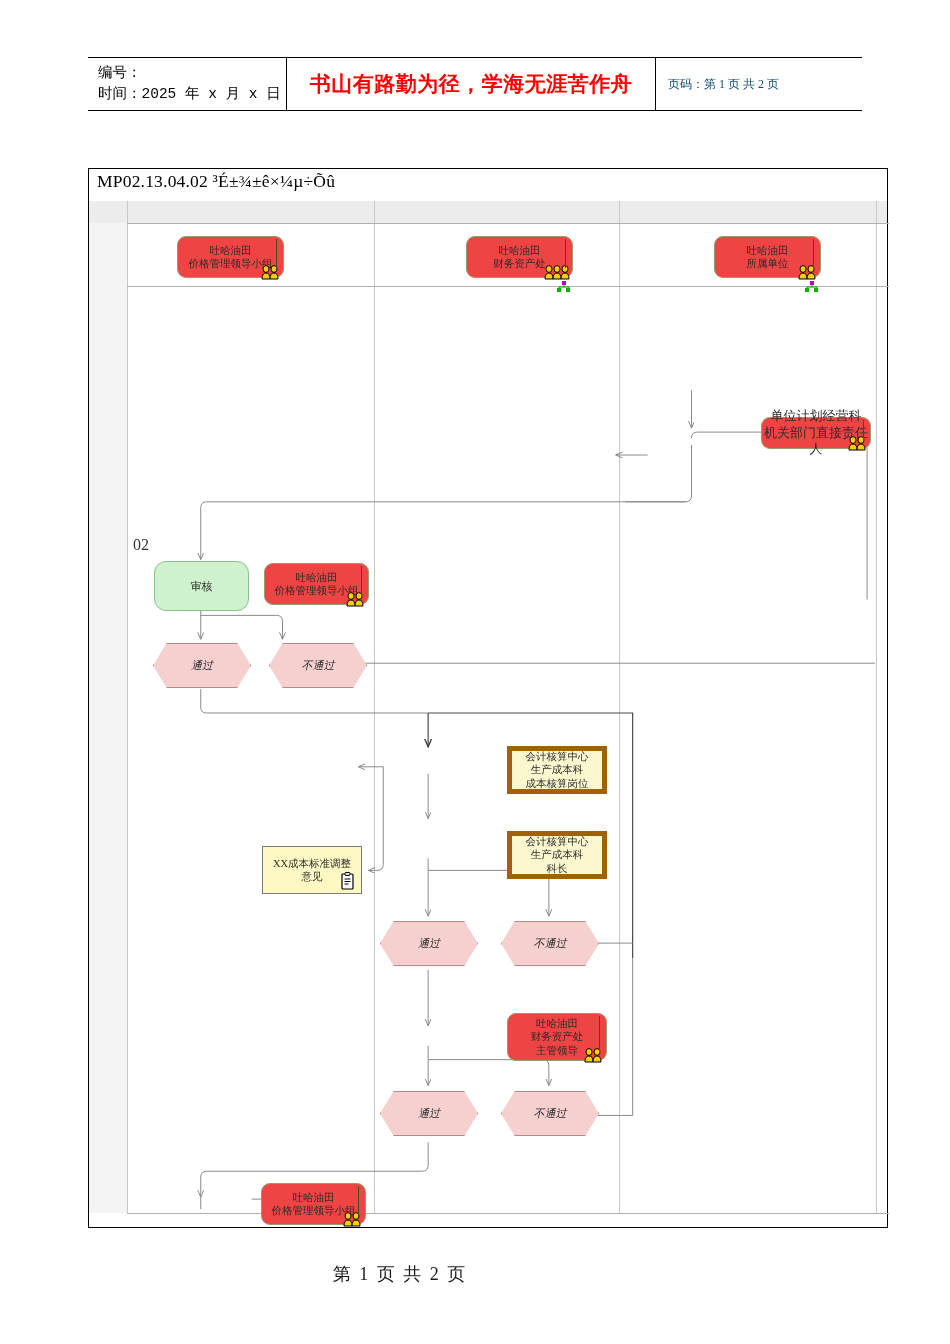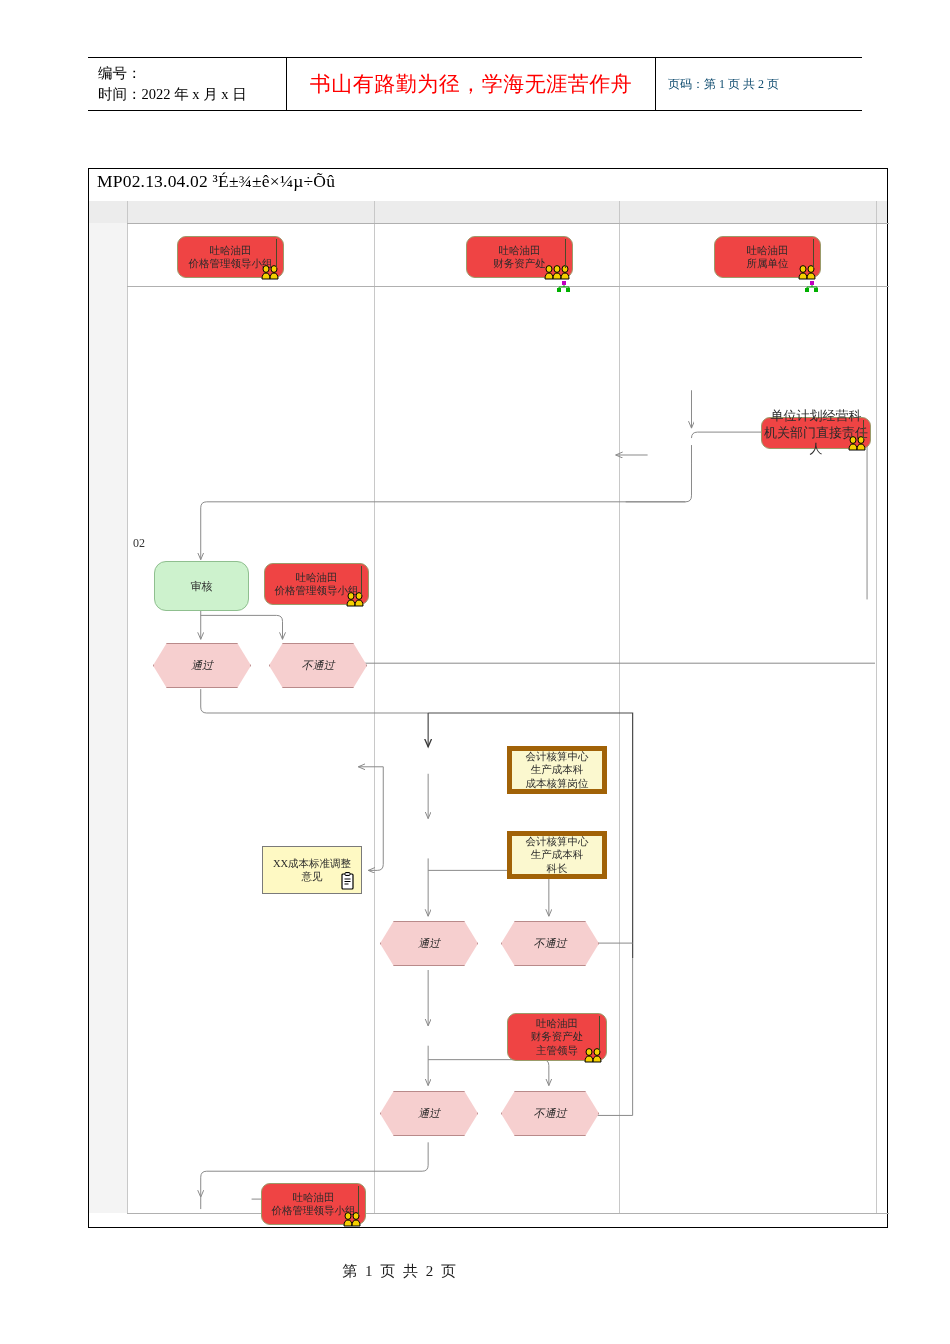--- a/index.html
+++ b/index.html
@@ -24,36 +24,36 @@
     border-collapse: collapse;
     border-top: 1.5px solid #000;
     border-bottom: 1.5px solid #000;
   }
   .doc-header td {
     border-left: 1px solid #000;
     border-right: 1px solid #000;
     padding: 0;
     vertical-align: middle;
   }
-  .doc-header td.first { border-left: none; }
+  .doc-header td.first { border-left: none; font-family: Liberation Mono, monospace; }
   .doc-header td.last  { border-right: none; }
 
   .hdr-left {
     width: 188px;
     padding: 4px 0 4px 10px !important;
     font-size: 14.5px;
     line-height: 1.45;
     color: #000;
   }
   .hdr-mid {
     width: 368px;
     text-align: center;
     color: #ff0000;
     font-size: 21px;
-    font-weight: 400;
+    font-weight: 700;
     letter-spacing: 0.5px;
     padding: 12px 0 !important;
   }
   .hdr-right {
     padding-left: 12px !important;
     font-size: 12px;
     color: #0c4a6e;
   }
 
   
@@ -181,21 +181,21 @@
   .docbox .doc-icon {
     position: absolute;
     right: 5px;
     bottom: 2px;
     width: 16px;
     height: 19px;
   }
 
   .step-label {
     position: absolute;
-    font-size: 12px;
+    font-size: 16px;
     color: #333;
     font-family: "Liberation Serif", "DejaVu Serif", serif;
   }
 
   
   .wires {
     position: absolute;
     left: 0; top: 0;
     width: 100%;
     height: 100%;
@@ -207,34 +207,34 @@
 
   
   .page-footer {
     position: absolute;
     left: 0;
     top: 1262px;
     width: 950px;
     text-align: center;
     padding-right: 150px;
     box-sizing: border-box;
-    font-size: 15px;
+    font-size: 18px;
     color: #1a1a1a;
     letter-spacing: 2px;
   }
 </style>
 </head>
 <body>
 
 <table class="doc-header">
   <tbody>
       <tr>
     <td class="hdr-left first">
       <div>编号：</div>
-      <div>时间：2022 年 x 月 x 日</div>
+      <div>时间：2025 年 x 月 x 日</div>
     </td>
     <td class="hdr-mid">书山有路勤为径，学海无涯苦作舟</td>
     <td class="hdr-right last">页码：第 1 页 共 2 页</td>
   </tr>
 </tbody>
   </table>
 
 <div class="chart-frame">
 
   <div class="chart-title">MP02.13.04.02 ³É±¾±ê×¼µ÷Õû</div>

